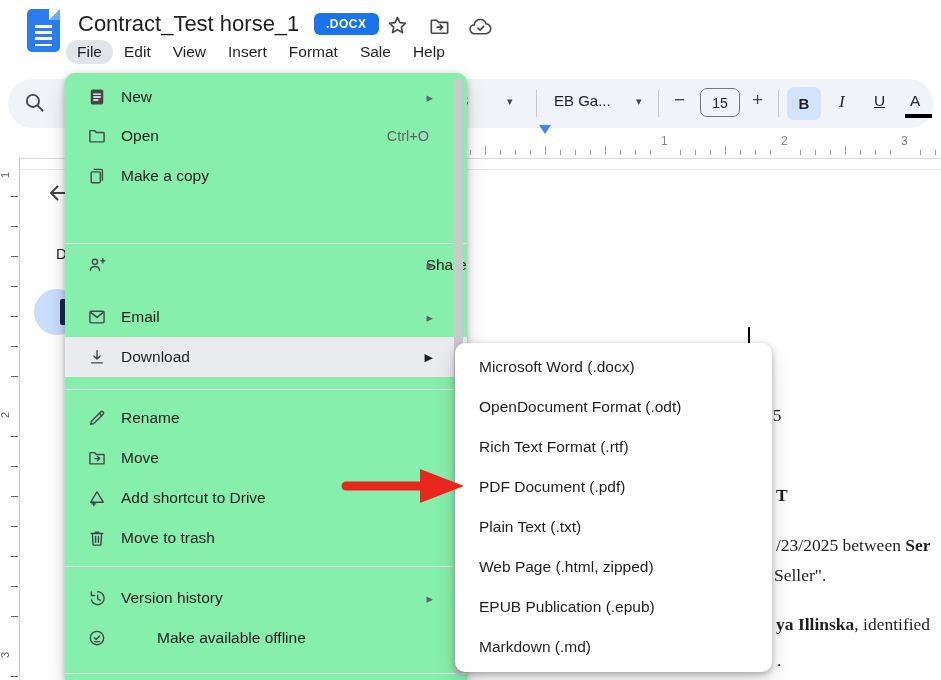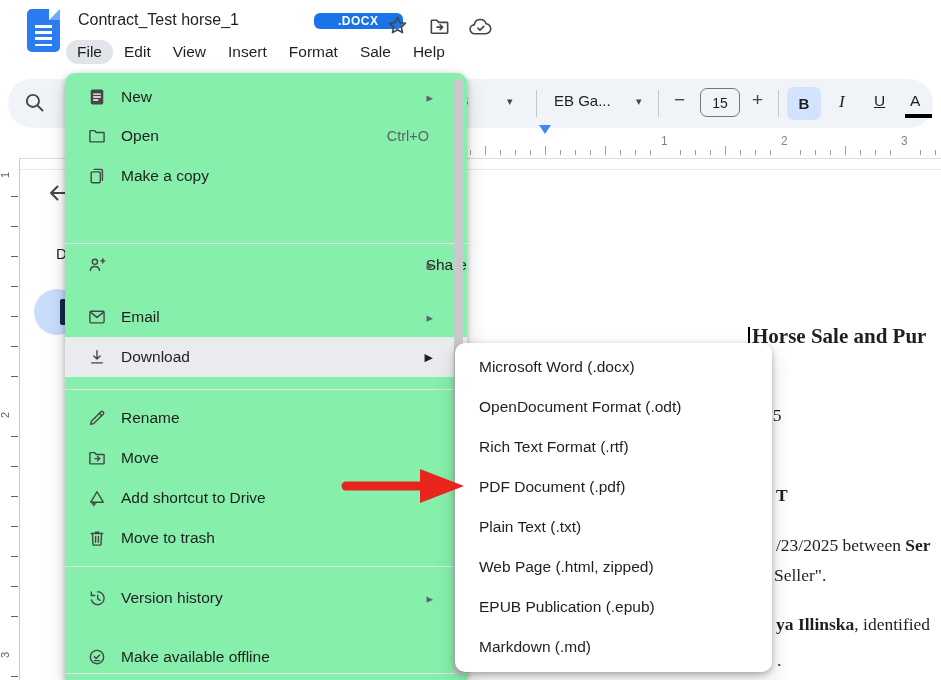--- a/index.html
+++ b/index.html
@@ -6,22 +6,22 @@
   .screen{position:relative;width:941px;height:680px;background:#fff;overflow:hidden;
           font-family:"Liberation Sans",sans-serif;color:#1f1f1f;}
 
   
   .docs-logo{position:absolute;left:27px;top:9px;width:33px;height:43px;background:#2b7cf0;border-radius:5px;z-index:3;}
   .docs-logo .fold-w{position:absolute;top:0;right:0;width:11px;height:11px;background:#fff;border-radius:0 5px 0 0;}
   .docs-logo .fold-b{position:absolute;top:0;right:0;width:0;height:0;
       border-style:solid;border-width:0 0 11px 11px;border-color:transparent transparent #6fa9f8 transparent;}
   .docs-logo .lines{position:absolute;left:8px;top:16px;width:17px;height:21px;
       background:repeating-linear-gradient(to bottom,#fff 0 2.6px,transparent 2.6px 6.2px);}
-  .doc-title{position:absolute;left:78px;top:11px;font-size:16px;color:#1f1f1f;z-index:3;}
-  .badge{position:absolute;left:314px;top:13px;height:16px;padding:0 24px;background:#1a73e8;color:#fff;
+  .doc-title{position:absolute;left:78px;top:11px;font-size:22px;color:#1f1f1f;z-index:3;}
+  .badge{position:absolute;left:314px;top:13px;height:22px;padding:0 12px;background:#1a73e8;color:#fff;
       font-weight:bold;font-size:12px;letter-spacing:.5px;border-radius:6px;display:flex;align-items:center;z-index:3;}
   .top-ic{position:absolute;z-index:3;display:flex;}
   .menubar{position:absolute;left:66px;top:40px;display:flex;font-size:15.5px;z-index:3;}
   .menu-btn{padding:3px 11px;border-radius:13px;white-space:nowrap;}
   .menu-btn.active{background:#e1e4e8;}
 
   
   .toolbar{position:absolute;left:8px;top:79px;width:925px;height:49px;background:#f0f4f9;border-radius:24px;z-index:2;}
   .toolbar .abs{position:absolute;}
   .tsep{position:absolute;top:11px;width:1px;height:27px;background:#c4c7c5;}
@@ -209,21 +209,20 @@
     <svg width="24" height="24" viewBox="0 0 24 24" fill="none" stroke="#444746" stroke-width="2" stroke-linecap="round" stroke-linejoin="round">
       <path d="M19.5 12H5M11.5 5.5 5 12l6.5 6.5"></path>
       </svg>
   </span>
   <span class="panel-letter">D</span>
   <span class="tab-avatar">
     <span class="glyph"></span>
   </span>
 
   <span class="doc-cursor"></span>
-  <div class="doc-text" style="left:752px;top:324px;font-weight:bold;font-size:21px;">Horse Sale and Pur</div>
   <div class="doc-text" style="left:764px;top:405px;font-size:17.5px;">25</div>
   <div class="doc-text" style="left:776px;top:485px;font-weight:bold;font-size:17.5px;">T</div>
   <div class="doc-text" style="left:776px;top:535px;font-size:17.5px;">
     <span>/23/2025 between </span><b>Ser</b>
   </div>
   <div class="doc-text" style="left:774px;top:565px;font-size:17.5px;">Seller".</div>
   <div class="doc-text" style="left:776px;top:614px;font-size:17.5px;">
     <b>ya Illinska</b><span>, identified</span>
   </div>
   <div class="doc-text" style="left:777px;top:650px;font-size:17.5px;">.</div>
@@ -347,21 +346,21 @@
         <svg width="20" height="20" viewBox="0 0 24 24" fill="none" stroke="#444746" stroke-width="1.7" stroke-linecap="round" stroke-linejoin="round">
         <path d="M12.8 4.6a7.7 7.7 0 1 1-7.4 9.8"></path>
             <path d="M5.2 4.8v4.1h4.1"></path>
             <path d="M12.8 8.5V13l3 1.8"></path>
           </svg>
         </span>
       <span>Version history</span>
       <span class="trail">▸</span>
     </div>
 
-    <div class="mi" style="top:564px;">
+    <div class="mi" style="top:545px;gap:36px;">
       <span class="ic">
         <svg width="20" height="20" viewBox="0 0 24 24" fill="none" stroke="#444746" stroke-width="1.7" stroke-linecap="round" stroke-linejoin="round">
         <circle cx="12" cy="12" r="8"></circle>
             <path d="M8.8 11.6l2.2 2.2 4.2-4.2"></path>
             <path d="M9 16.3h6"></path>
           </svg>
         </span>
       <span>Make available offline</span>
     </div>
 

